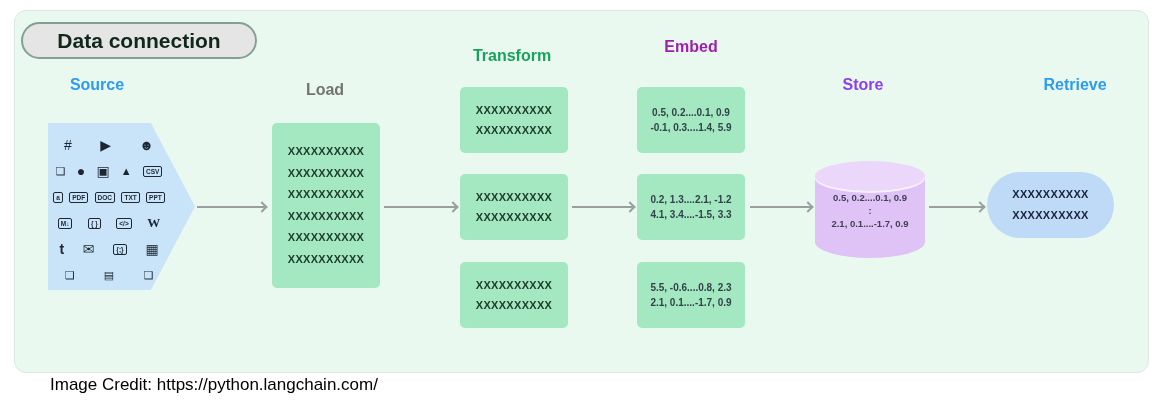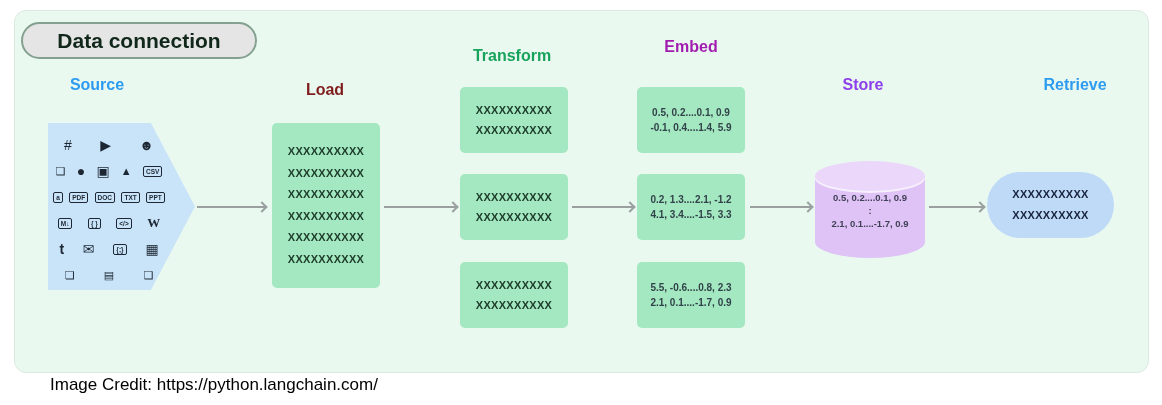--- a/index.html
+++ b/index.html
@@ -12,21 +12,21 @@
     background:#eaf9f0;border:1px solid #dce9e1;border-radius:12px;
   }
   .badge{
     position:absolute;left:21px;top:22px;width:236px;height:37px;
     background:#e5e5e5;border:2px solid #84a18f;border-radius:20px;
     display:flex;align-items:center;justify-content:center;
     font-weight:bold;font-size:21px;color:#10271a;box-sizing:border-box;
   }
   .hdr{position:absolute;font-weight:bold;font-size:16px;text-align:center;}
   .hdr-source{left:47px;top:76px;width:100px;color:#2d9cf0;}
-  .hdr-load{left:275px;top:81px;width:100px;color:#7f1d1d;}
+  .hdr-load{left:275px;top:81px;width:100px;color:#737373;}
   .hdr-transform{left:451px;top:47px;width:122px;color:#17a35b;}
   .hdr-embed{left:630px;top:38px;width:122px;color:#a21caf;}
   .hdr-store{left:813px;top:76px;width:100px;color:#8d41ea;}
   .hdr-retrieve{left:995px;top:76px;width:104px;color:#2d9cf0;margin-left:28px;}
 
   .source-shape{
     position:absolute;left:48px;top:123px;width:147px;height:167px;
     background:#c9e3f8;
     clip-path:polygon(0 0, 70% 0, 100% 50%, 70% 100%, 0 100%);
   }
@@ -166,21 +166,21 @@
   <span>XXXXXXXXXX</span>
   <span>XXXXXXXXXX</span>
 </div>
 <div class="gbox tbox row3">
   <span>XXXXXXXXXX</span>
   <span>XXXXXXXXXX</span>
 </div>
 
 <div class="gbox ebox row1">
   <span>0.5, 0.2....0.1, 0.9</span>
-  <span>-0.1, 0.4....1.4, 5.9</span>
+  <span>-0.1, 0.3....1.4, 5.9</span>
 </div>
 <div class="gbox ebox row2">
   <span>0.2, 1.3....2.1, -1.2</span>
   <span>4.1, 3.4....-1.5, 3.3</span>
 </div>
 <div class="gbox ebox row3">
   <span>5.5, -0.6....0.8, 2.3</span>
   <span>2.1, 0.1....-1.7, 0.9</span>
 </div>
 

